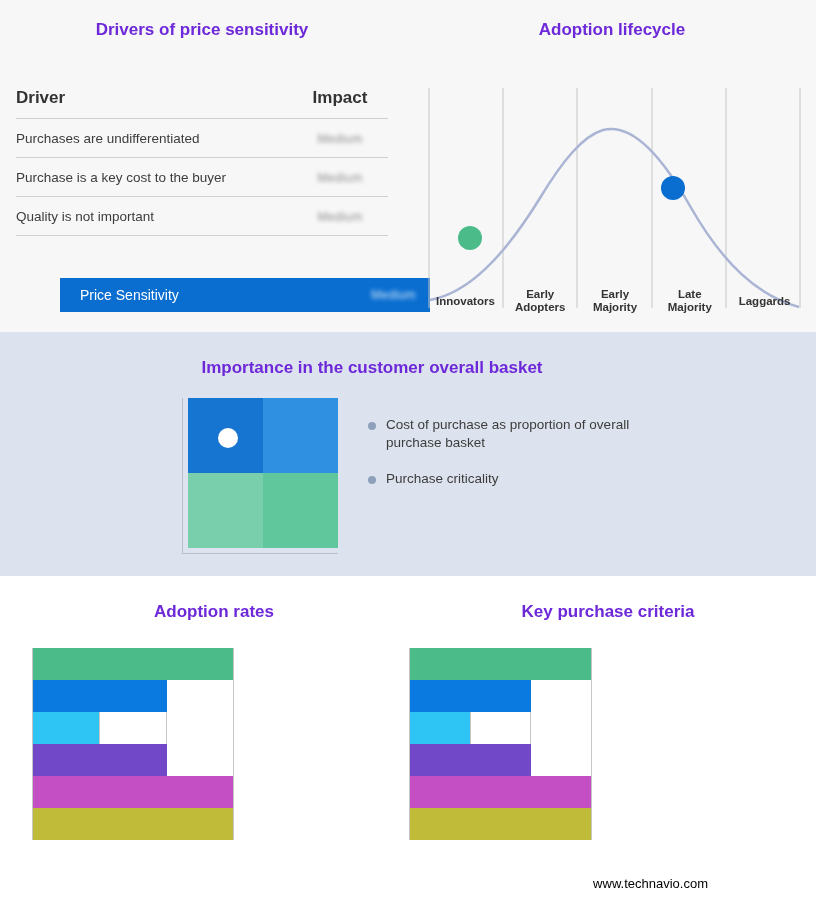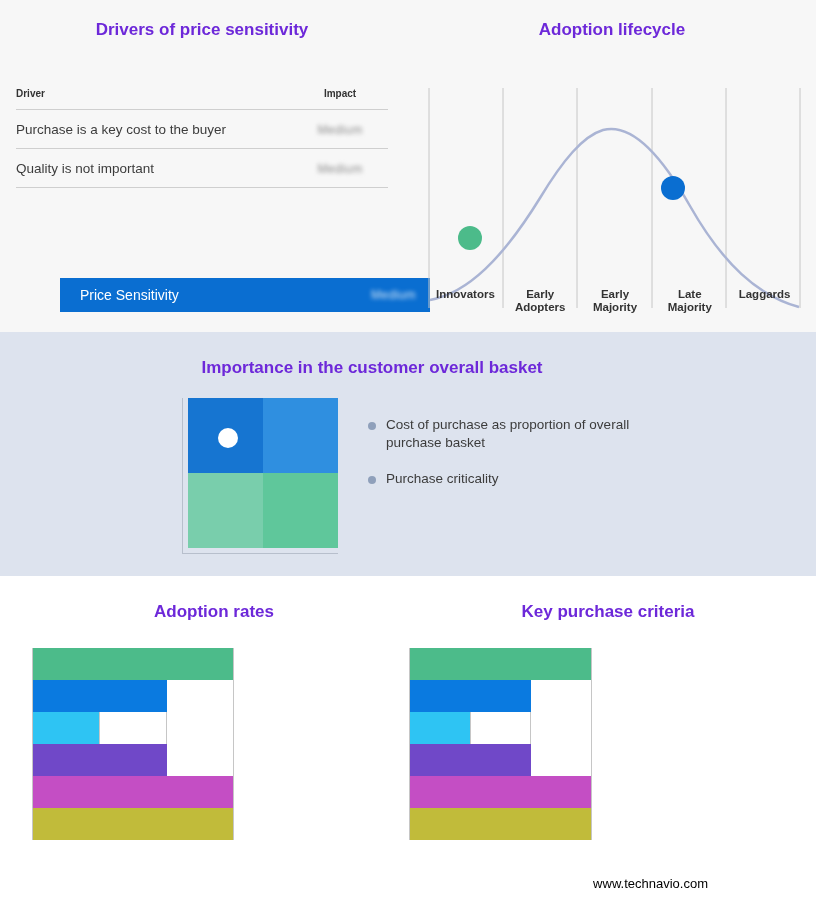--- a/index.html
+++ b/index.html
@@ -36,21 +36,21 @@
   #drivers-panel { left: 0; top: 6px; width: 404px; height: 320px; }
   #drivers-title { width: 404px; margin-top: 14px; }
   .drv-table {
     position: absolute;
     left: 16px; top: 76px;
     width: 372px;
     border-collapse: collapse;
   }
   .drv-table th {
     text-align: left;
-    font-size: 10px;
+    font-size: 17px;
     font-weight: bold;
     color: #333;
     padding: 6px 0 10px 0;
     border-bottom: 1px solid #cfcfcf;
   }
   .drv-table th.impact-col, .drv-table td.impact-col {
     text-align: center;
     width: 96px;
   }
   .drv-table td {
@@ -90,20 +90,21 @@
   #lifecycle-chart {
     position: absolute;
     left: 20px; top: 72px;
     width: 374px; height: 240px;
   }
   .lc-stage-labels {
     position: absolute;
     left: 20px; top: 282px;
     width: 374px;
     display: flex;
+    align-items: center;
   }
   .lc-stage {
     flex: 1;
     text-align: center;
     font-size: 11.5px;
     font-weight: bold;
     color: #333;
     line-height: 13px;
   }
 
@@ -212,20 +213,24 @@
   <div class="section-title" id="drivers-title">Drivers of price sensitivity</div>
 
   <table class="drv-table">
     <thead>
       <tr>
         <th>Driver</th>
         <th class="impact-col">Impact</th>
       </tr>
     </thead>
     <tbody>
+      <tr>
+        <td>Purchases are undifferentiated</td>
+        <td class="impact-col"><span class="blur-val">Medium</span></td>
+      </tr>
       <tr>
         <td>Purchase is a key cost to the buyer</td>
         <td class="impact-col"><span class="blur-val">Medium</span></td>
       </tr>
       <tr>
         <td>Quality is not important</td>
         <td class="impact-col"><span class="blur-val">Medium</span></td>
       </tr>
     </tbody>
   </table>

